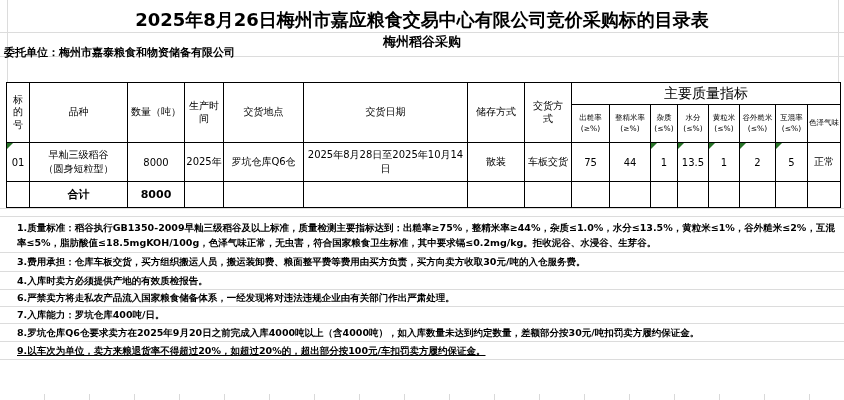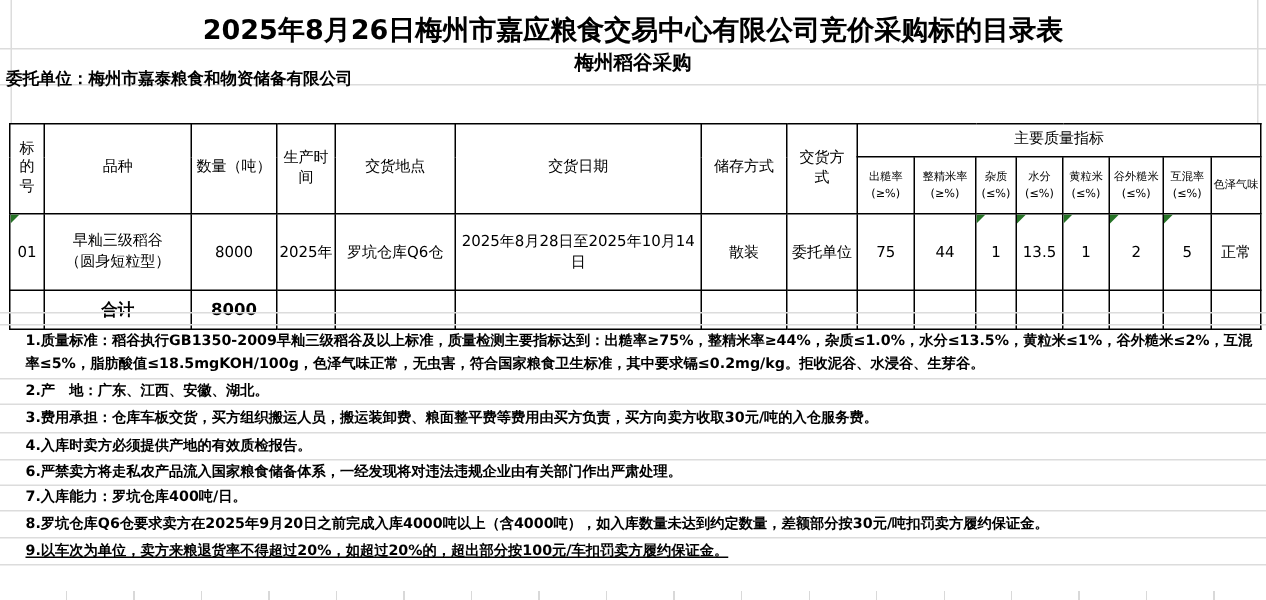--- a/index.html
+++ b/index.html
@@ -26,25 +26,25 @@
     display:flex; align-items:center; }
   .entrust-band .t { font-size:11px; font-weight:bold; padding-left:4px; }
 
   
   table.main { position:absolute; left:6px; top:82px; width:834px;
     border-collapse:collapse; table-layout:fixed; }
   table.main th, table.main td { border:1px solid #000; text-align:center;
     vertical-align:middle; font-weight:normal; overflow:hidden; }
   table.main th { font-size:10px; padding:0 4px; line-height:1.25; }
   table.main th.no-pad { padding:0; }
-  table.main th.group { font-size:10px; height:22px; }
+  table.main th.group { font-size:14px; height:22px; }
   table.main th.sub { font-size:7.5px; padding:0 1px; line-height:1.35; }
   table.main td { font-size:10px; padding:0; position:relative; }
   tr.hdr2 { height:38px; }
-  tr.data { height:51px; }
+  tr.data { height:39px; }
   tr.total { height:26px; }
   td.variety { white-space:pre-line; line-height:1.4; }
   td.bold, .total td.bold { font-weight:bold; font-size:11px; }
   .tri { position:absolute; top:0; left:0; width:0; height:0;
     border-top:6px solid var(--error-green,#267326);
     border-right:6px solid transparent; }
 
   
   .notes { position:absolute; left:0; top:208px; width:844px; border-top:1px solid #dcdcdc; }
   .note-row { width:844px; border-bottom:1px solid #dcdcdc; display:flex; align-items:center;
@@ -120,21 +120,21 @@
     </tr>
     <tr class="data">
       <td><span class="tri"></span><span>01</span></td>
       <td class="variety">早籼三级稻谷
 （圆身短粒型）</td>
       <td>8000</td>
       <td>2025年</td>
       <td>罗坑仓库Q6仓</td>
       <td>2025年8月28日至2025年10月14日</td>
       <td>散装</td>
-      <td>委托单位</td>
+      <td>车板交货</td>
       <td>75</td>
       <td>44</td>
       <td><span class="tri"></span><span>1</span></td>
       <td><span class="tri"></span><span>13.5</span></td>
       <td><span class="tri"></span><span>1</span></td>
       <td><span class="tri"></span><span>2</span></td>
       <td><span class="tri"></span><span>5</span></td>
       <td>正常</td>
     </tr>
     <tr class="total">
@@ -154,21 +154,20 @@
       <td></td>
       <td></td>
       <td></td>
     </tr>
   </tbody>
     </table>
 
   <div class="notes">
     <div class="note-row blank"></div>
     <div class="note-row n1">1.质量标准：稻谷执行GB1350-2009早籼三级稻谷及以上标准，质量检测主要指标达到：出糙率≥75%，整精米率≥44%，杂质≤1.0%，水分≤13.5%，黄粒米≤1%，谷外糙米≤2%，互混率≤5%，脂肪酸值≤18.5mgKOH/100g，色泽气味正常，无虫害，符合国家粮食卫生标准，其中要求镉≤0.2mg/kg。拒收泥谷、水浸谷、生芽谷。</div>
-    <div class="note-row n2">2.产　地：广东、江西、安徽、湖北。</div>
     <div class="note-row n3">3.费用承担：仓库车板交货，买方组织搬运人员，搬运装卸费、粮面整平费等费用由买方负责，买方向卖方收取30元/吨的入仓服务费。</div>
     <div class="note-row n4">4.入库时卖方必须提供产地的有效质检报告。</div>
     <div class="note-row n6">6.严禁卖方将走私农产品流入国家粮食储备体系，一经发现将对违法违规企业由有关部门作出严肃处理。</div>
     <div class="note-row n7">7.入库能力：罗坑仓库400吨/日。</div>
     <div class="note-row n8">8.罗坑仓库Q6仓要求卖方在2025年9月20日之前完成入库4000吨以上（含4000吨），如入库数量未达到约定数量，差额部分按30元/吨扣罚卖方履约保证金。</div>
     <div class="note-row n9">9.以车次为单位，卖方来粮退货率不得超过20%，如超过20%的，超出部分按100元/车扣罚卖方履约保证金。</div>
   </div>
 
   <div class="bottom-grid"></div>
 

